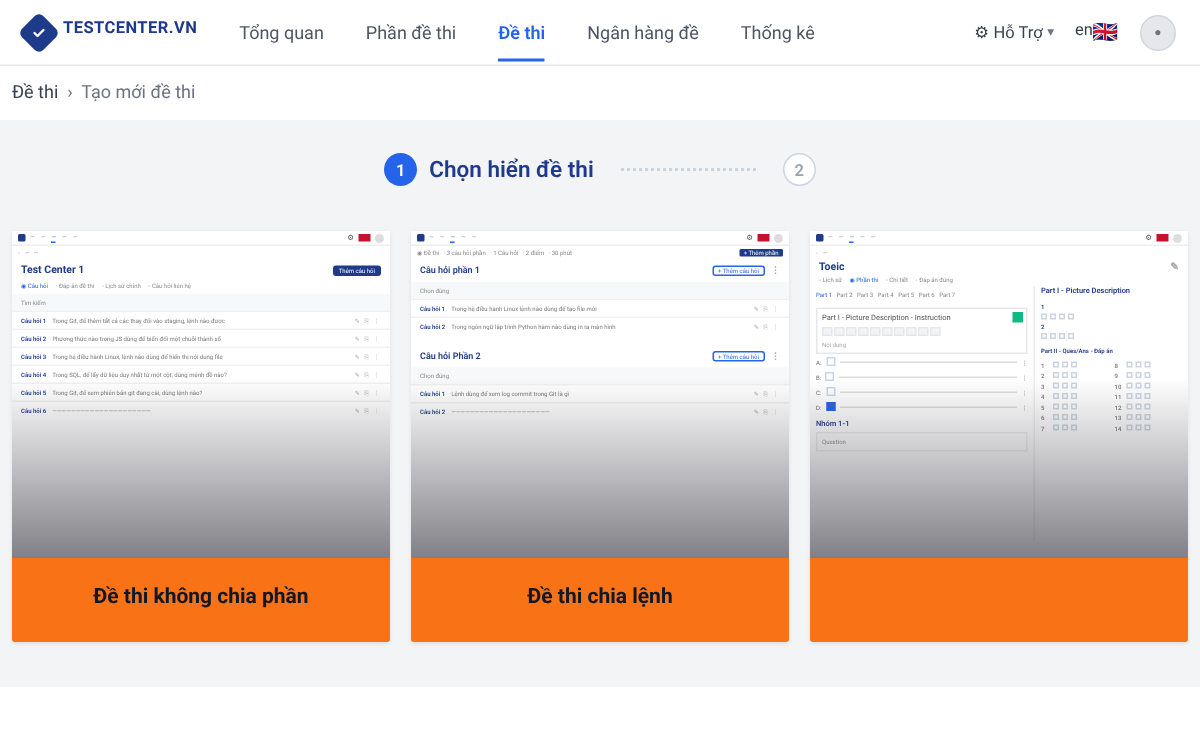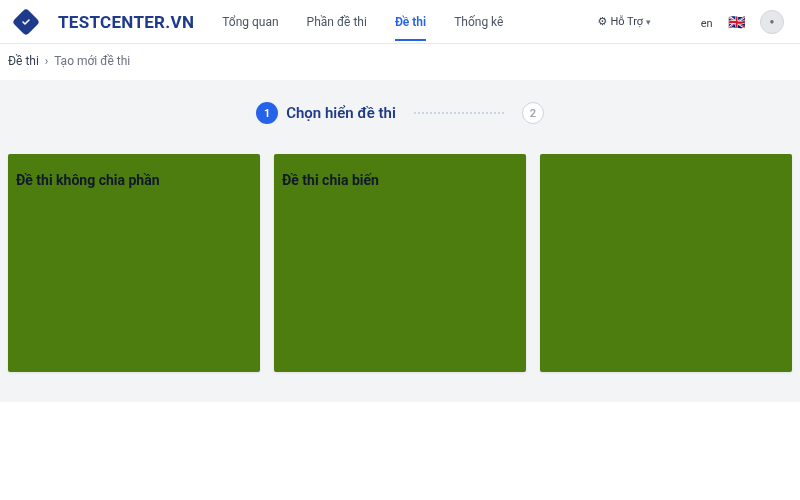--- a/index.html
+++ b/index.html
@@ -1,27 +1,27 @@
 <!DOCTYPE html>
 <html><head>
 <meta charset="utf-8">
 <style>
   * { box-sizing: border-box; margin: 0; padding: 0; }
   body { font-family: -apple-system, BlinkMacSystemFont, "Segoe UI", Roboto, Arial, sans-serif; background: #fff; color: #1f2937; width: 800px; height: 500px; overflow: hidden; }
   
   
   .header { display: flex; align-items: center; padding: 8px 16px; border-bottom: 1px solid #e5e7eb; height: 44px; }
-  .logo { display: flex; align-items: flex-start; gap: 22px; font-weight: 700; font-size: 17px; color: #1e3a8a; letter-spacing: 0.3px; }
+  .logo { display: flex; align-items: flex-start; gap: 6px; font-weight: 700; font-size: 11px; color: #1e3a8a; letter-spacing: 0.3px; }
   .logo-badge { width: 20px; height: 20px; background: #1e3a8a; border-radius: 4px; transform: rotate(45deg); display: flex; align-items: center; justify-content: center; }
   .logo-badge svg { transform: rotate(-45deg); }
   .nav { display: flex; gap: 28px; margin-left: 28px; font-size: 12px; color: #4b5563; }
   .nav-item { padding: 12px 0 10px; border-bottom: 2px solid transparent; cursor: pointer; }
   .nav-item.active { color: #2563eb; border-bottom-color: #2563eb; font-weight: 600; }
   .header-right { margin-left: auto; display: flex; align-items: center; gap: 14px; font-size: 11px; color: #374151; }
-  .lang { display: flex; align-items: flex-end; gap: 16px; margin-left: 36px; }
+  .lang { display: flex; align-items: flex-start; gap: 0; }
   .avatar { width: 24px; height: 24px; border-radius: 50%; background: #e5e7eb; border: 1px solid #d1d5db; display:flex;align-items:center;justify-content:center;font-size:8px;color:#6b7280;}
   .chev { font-size: 9px; color: #6b7280; }
   
   
   .breadcrumb { padding: 10px 8px 12px; font-size: 12px; color: #6b7280; }
   .breadcrumb .bc-root { color: #374151; }
   
   
   .body-gray { background: #f3f4f6; padding: 22px 8px 30px; }
   
@@ -30,21 +30,21 @@
   .step { display: flex; align-items: center; gap: 8px; font-size: 15px; font-weight: 600; }
   .step-badge { width: 22px; height: 22px; border-radius: 50%; display: flex; align-items: center; justify-content: center; font-size: 11px; font-weight: 600; }
   .step1 .step-badge { background: #2563eb; color: #fff; }
   .step1 .step-text { color: #1e3a8a; }
   .step-divider { flex: 0 0 90px; height: 2px; border-top: 2px dotted #cbd5e1; margin: 0 18px; }
   .step2 .step-badge { background: #fff; color: #9ca3af; border: 1px solid #cbd5e1; }
   .step2 .step-text { color: #9ca3af; }
   
   
   .cards { display: flex; gap: 14px; justify-content: center; }
-  .card { width: 254px; background: #4d7c0f; border-radius: 2px; box-shadow: 0 1px 3px rgba(0,0,0,0.08); cursor: pointer; display:flex; flex-direction:row;}
+  .card { width: 254px; background: #f97316; border-radius: 2px; box-shadow: 0 1px 3px rgba(0,0,0,0.08); cursor: pointer; display:flex; flex-direction:column;}
   .card-preview { height: 218px; position: relative; overflow: hidden; background:#fff; }
   .card-preview::after { content:""; position:absolute; inset:0; background: linear-gradient(to bottom, rgba(0,0,0,0) 45%, rgba(60,60,70,0.65) 100%); pointer-events:none; }
   .card-label { text-align: center; padding: 18px 8px 22px; font-size: 14px; font-weight: 700; color: #111827; }
   
   
   .mini { position:absolute; inset:0; font-size:5px; color:#555; }
   .mini-head { height:10px; border-bottom:1px solid #eee; display:flex; align-items:center; padding:0 4px; gap:3px; }
   .mini-logo { width:5px;height:5px;background:#1e3a8a;border-radius:1px; }
   .mini-nav { display:flex; gap:4px; color:#888; font-size:4px; }
   .mini-nav span.on { color:#2563eb; border-bottom:1px solid #2563eb; padding-bottom:1px;}
@@ -91,20 +91,21 @@
       <svg width="10" height="10" viewBox="0 0 10 10">
           <path d="M2 5 L4 7 L8 3" stroke="#fff" stroke-width="1.6" fill="none" stroke-linecap="round" stroke-linejoin="round"></path>
         </svg>
     </div>
     <span>TESTCENTER.VN</span>
   </div>
   <div class="nav">
     <div class="nav-item">Tổng quan</div>
     <div class="nav-item">Phần đề thi</div>
     <div class="nav-item active">Đề thi</div>
+    <div class="nav-item">Ngân hàng đề</div>
     <div class="nav-item">Thống kê</div>
   </div>
   <div class="header-right">
     <div style="display:flex;align-items:center;gap:3px;">
       <span>⚙</span>
       <span>Hỗ Trợ</span>
       <span class="chev">▾</span>
     </div>
     <div class="lang">
       <span>en</span>
@@ -257,21 +258,21 @@
               <span class="txt">Lệnh dùng để xem log commit trong Git là gì</span>
               <span class="icons">✎ ⎘ ⋮</span>
             </div>
           <div class="mini-row">
               <span class="tag">Câu hỏi 2</span>
               <span class="txt">—————————————————————</span>
               <span class="icons">✎ ⎘ ⋮</span>
             </div>
         </div>
       </div>
-      <div class="card-label">Đề thi chia biến</div>
+      <div class="card-label">Đề thi chia lệnh</div>
     </div>
 
     <div class="card">
       <div class="card-preview">
         <div class="mini">
           <div class="mini-head">
               <div class="mini-logo"></div>
               <div class="mini-nav">
                 <span>—</span>
                 <span>—</span>

